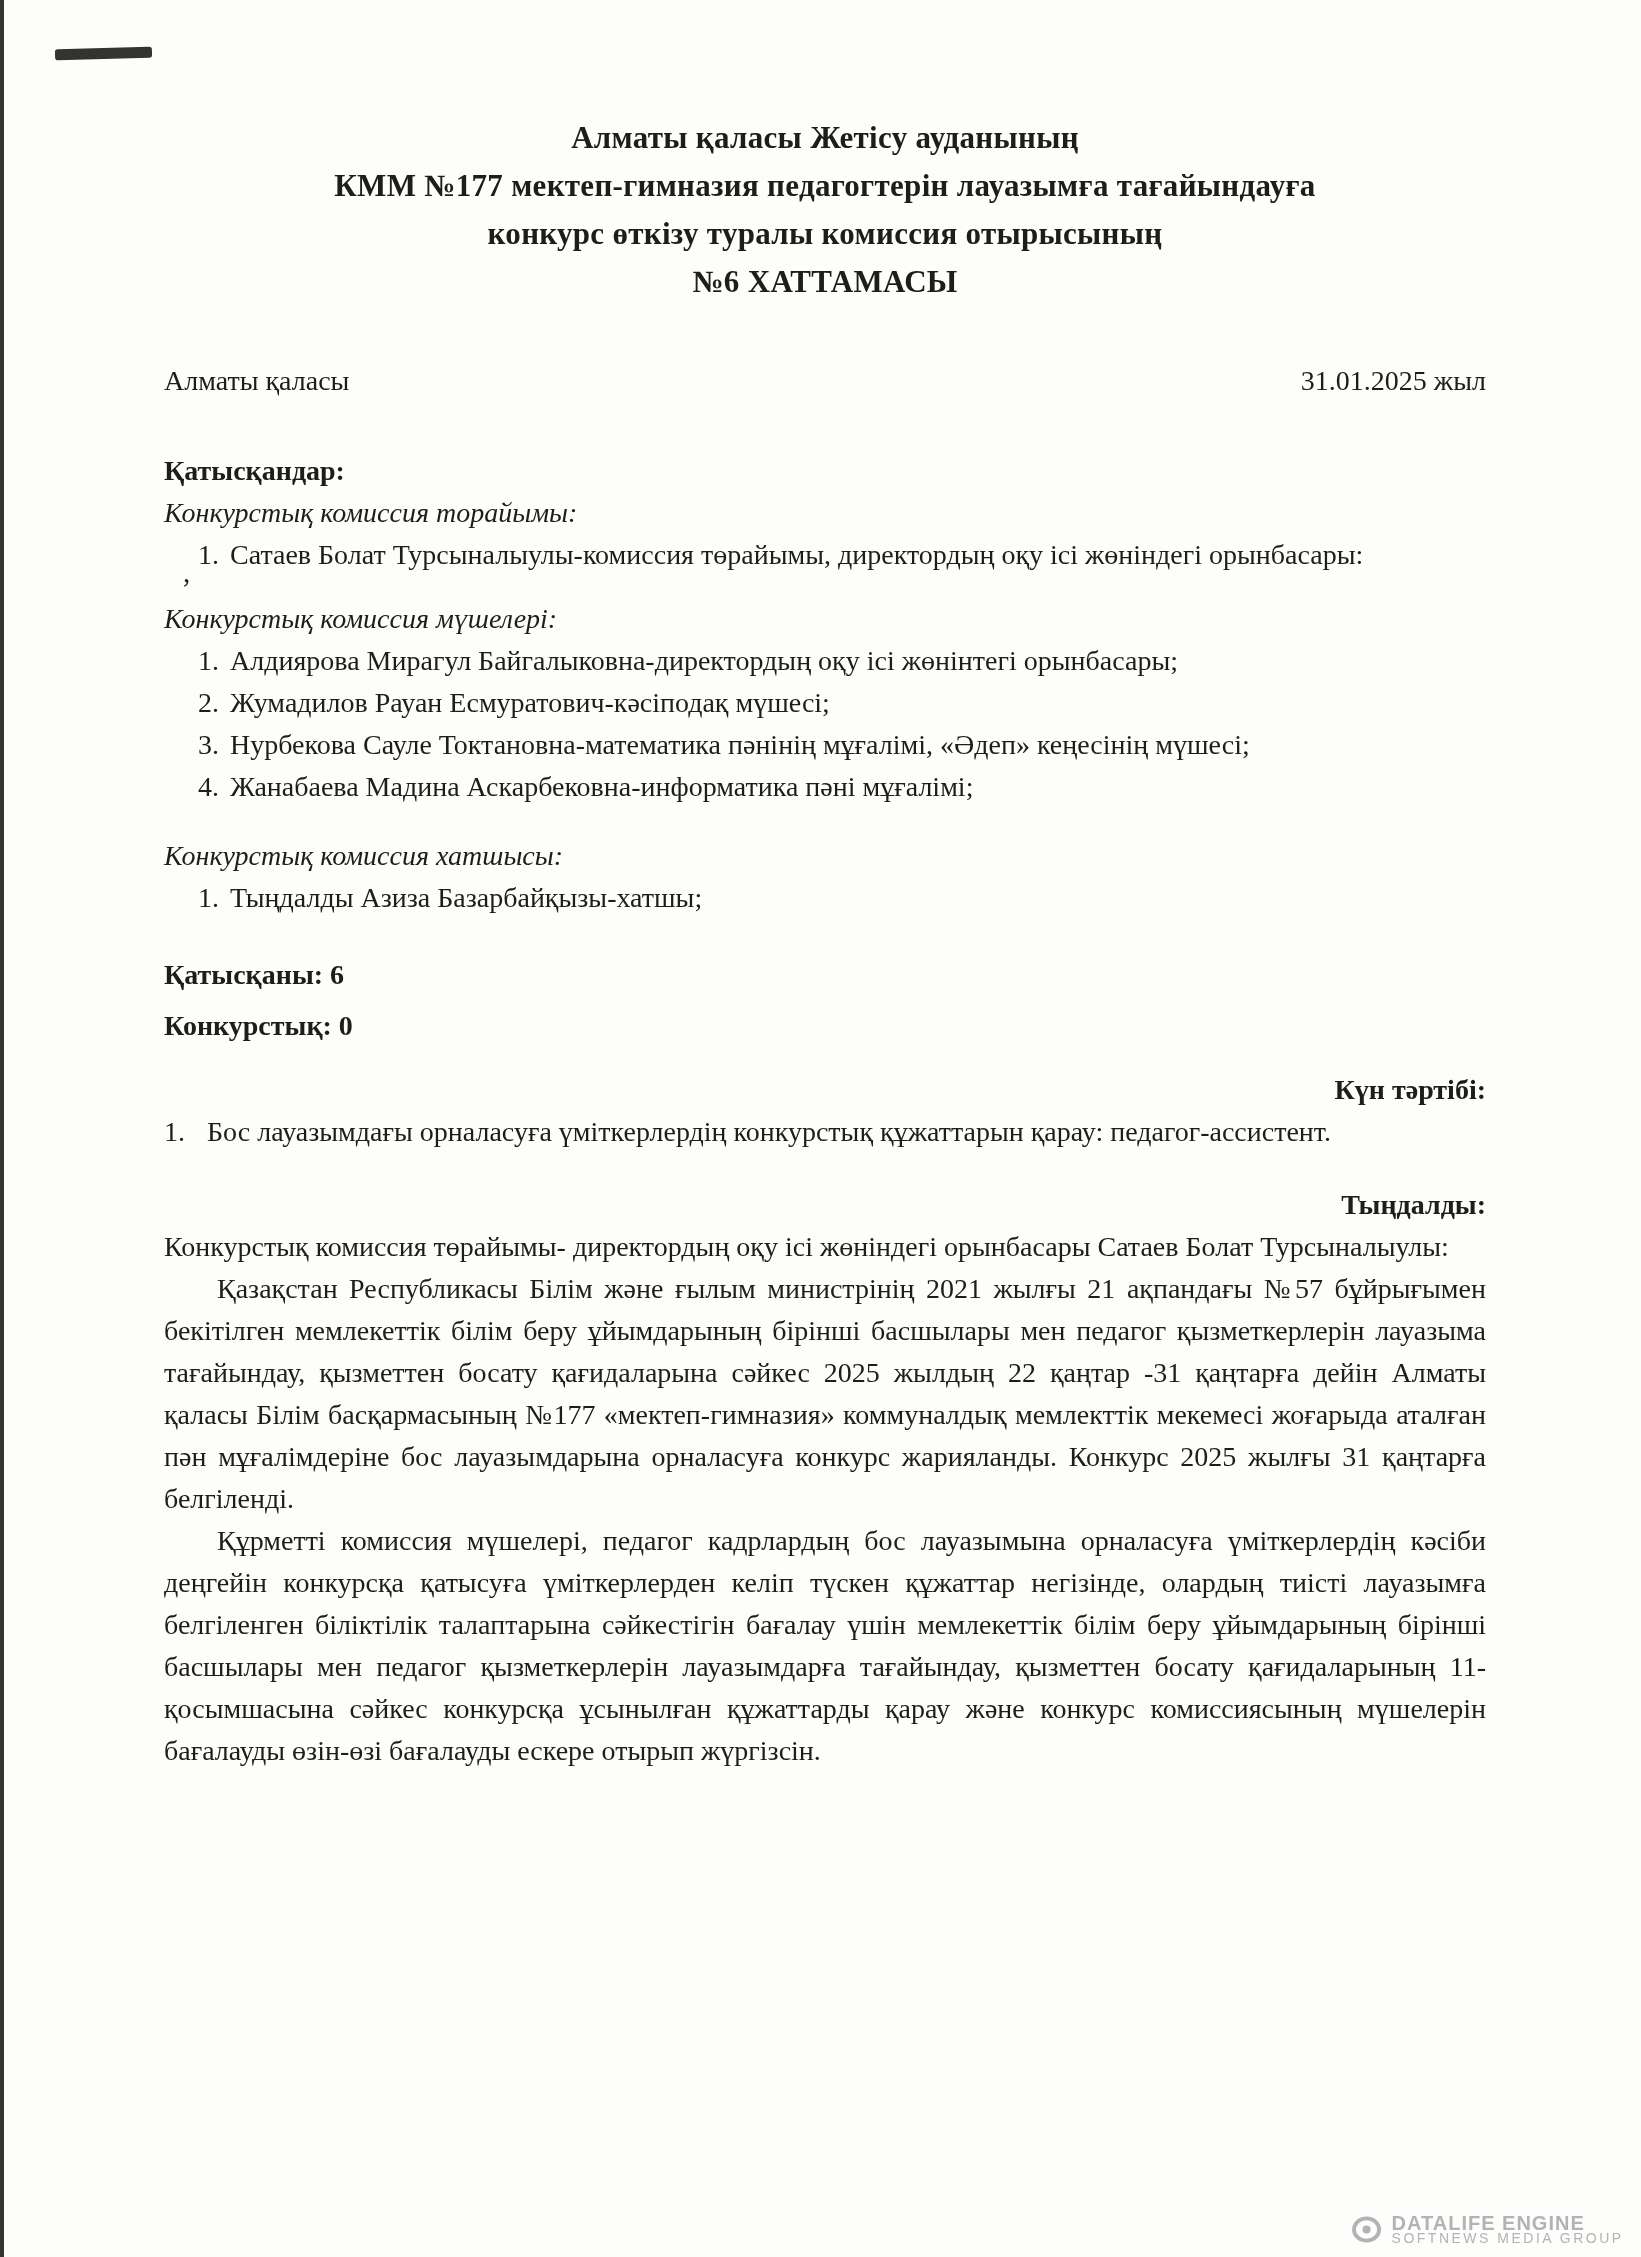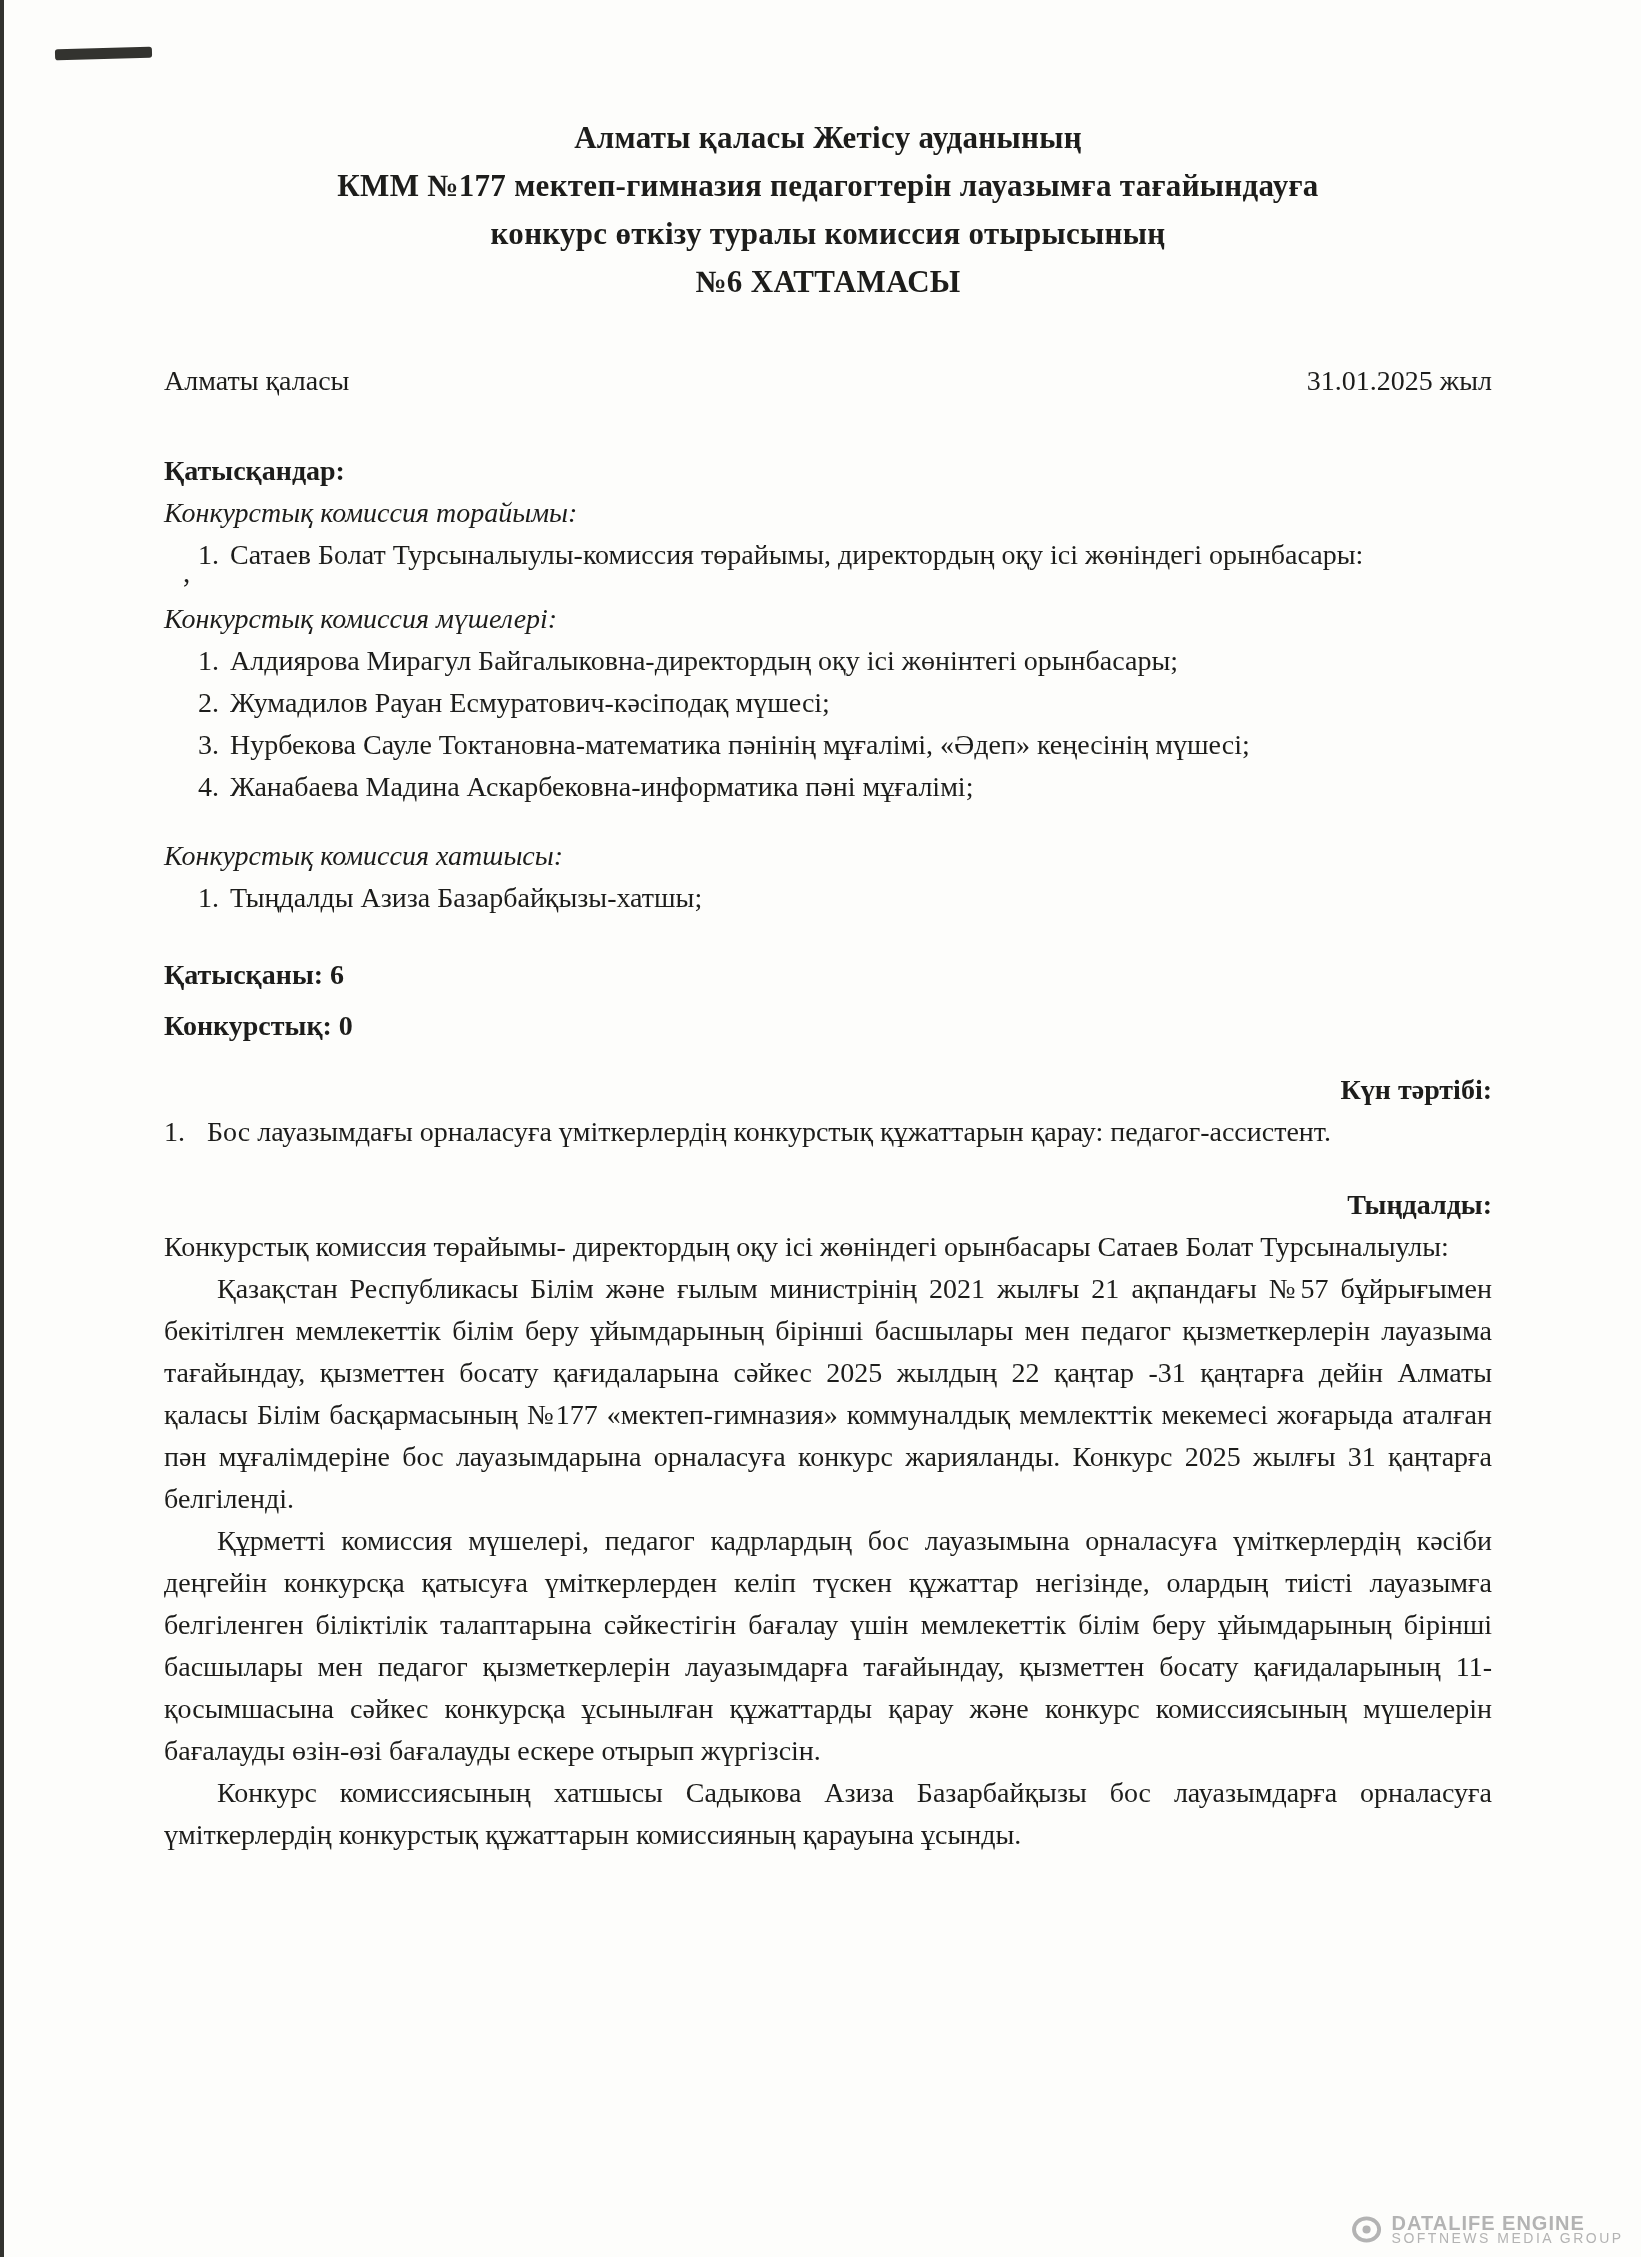--- a/index.html
+++ b/index.html
@@ -22,21 +22,21 @@
     position:absolute;left:55px;top:48px;width:97px;height:10.6px;
     background:var(--scan_artifact,#33332f);
     border-radius:2.9px;
     transform:rotate(-1.6deg);
   }
   .stray{
     position:absolute;left:183px;top:556px;
     font-size:29px;color:var(--ink,#1d1d1b);
   }
   .content{
-    position:absolute;left:164px;right:149px;top:114px;
+    position:absolute;left:164px;right:155px;top:114px;
     font-size:28px;line-height:42px;
   }
   .title{
     text-align:center;
     font-weight:bold;
     font-size:31px;
     line-height:48px;
     margin-bottom:54px;
     letter-spacing:0.3px;
   }
@@ -153,21 +153,20 @@
       <div class="oli">
         <span class="n">1.</span>
         <span class="t">Бос лауазымдағы орналасуға үміткерлердің конкурстық құжаттарын қарау: педагог-ассистент.</span>
       </div>
     </div>
 
     <div class="h-center gap-md">Тыңдалды:</div>
     <p class="just noindent">Конкурстық комиссия төрайымы- директордың оқу ісі жөніндегі орынбасары Сатаев Болат Турсыналыулы:</p>
     <p class="just">Қазақстан Республикасы Білім және ғылым министрінің 2021 жылғы 21 ақпандағы №57 бұйрығымен бекітілген мемлекеттік білім беру ұйымдарының бірінші басшылары мен педагог қызметкерлерін лауазыма тағайындау, қызметтен босату қағидаларына сәйкес 2025 жылдың 22 қаңтар -31 қаңтарға дейін Алматы қаласы Білім басқармасының №177 «мектеп-гимназия» коммуналдық мемлекттік мекемесі жоғарыда аталған пән мұғалімдеріне бос лауазымдарына орналасуға конкурс жарияланды. Конкурс 2025 жылғы 31 қаңтарға белгіленді.</p>
     <p class="just">Құрметті комиссия мүшелері, педагог кадрлардың бос лауазымына орналасуға үміткерлердің кәсіби деңгейін конкурсқа қатысуға үміткерлерден келіп түскен құжаттар негізінде, олардың тиісті лауазымға белгіленген біліктілік талаптарына сәйкестігін бағалау үшін мемлекеттік білім беру ұйымдарының бірінші басшылары мен педагог қызметкерлерін лауазымдарға тағайындау, қызметтен босату қағидаларының 11-қосымшасына сәйкес конкурсқа ұсынылған құжаттарды қарау және конкурс комиссиясының мүшелерін бағалауды өзін-өзі бағалауды ескере отырып жүргізсін.</p>
-    <p class="just">Конкурс комиссиясының хатшысы Садыкова Азиза Базарбайқызы бос лауазымдарға орналасуға үміткерлердің конкурстық құжаттарын комиссияның қарауына ұсынды.</p>
 
   </div>
 
   <div class="watermark">
     <svg width="33" height="29" viewBox="0 0 34 30" aria-hidden="true">
       <ellipse cx="15" cy="16" rx="13" ry="11.5" fill="none" stroke="currentColor" stroke-width="4"></ellipse>
       <circle cx="15" cy="16" r="4.2" fill="currentColor"></circle>
     </svg>
     <div class="wm-text">
       <div class="wm-title">DATALIFE ENGINE</div>

